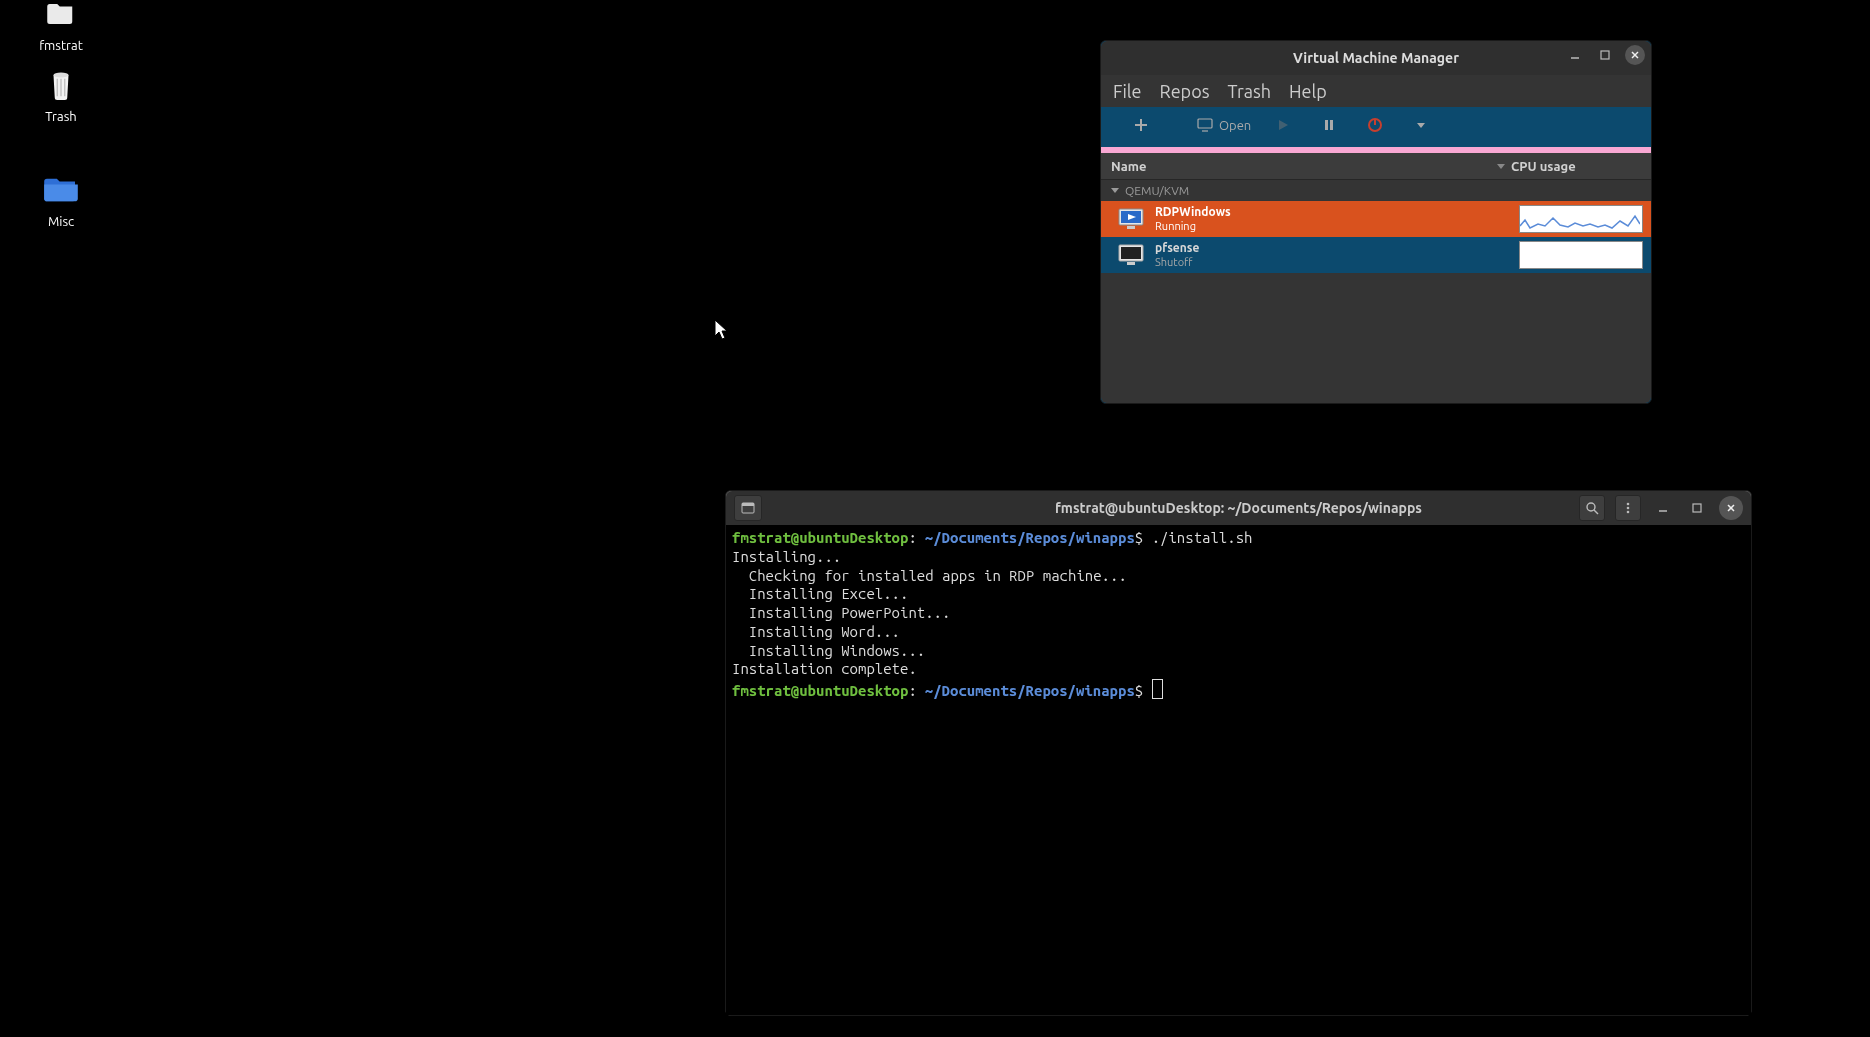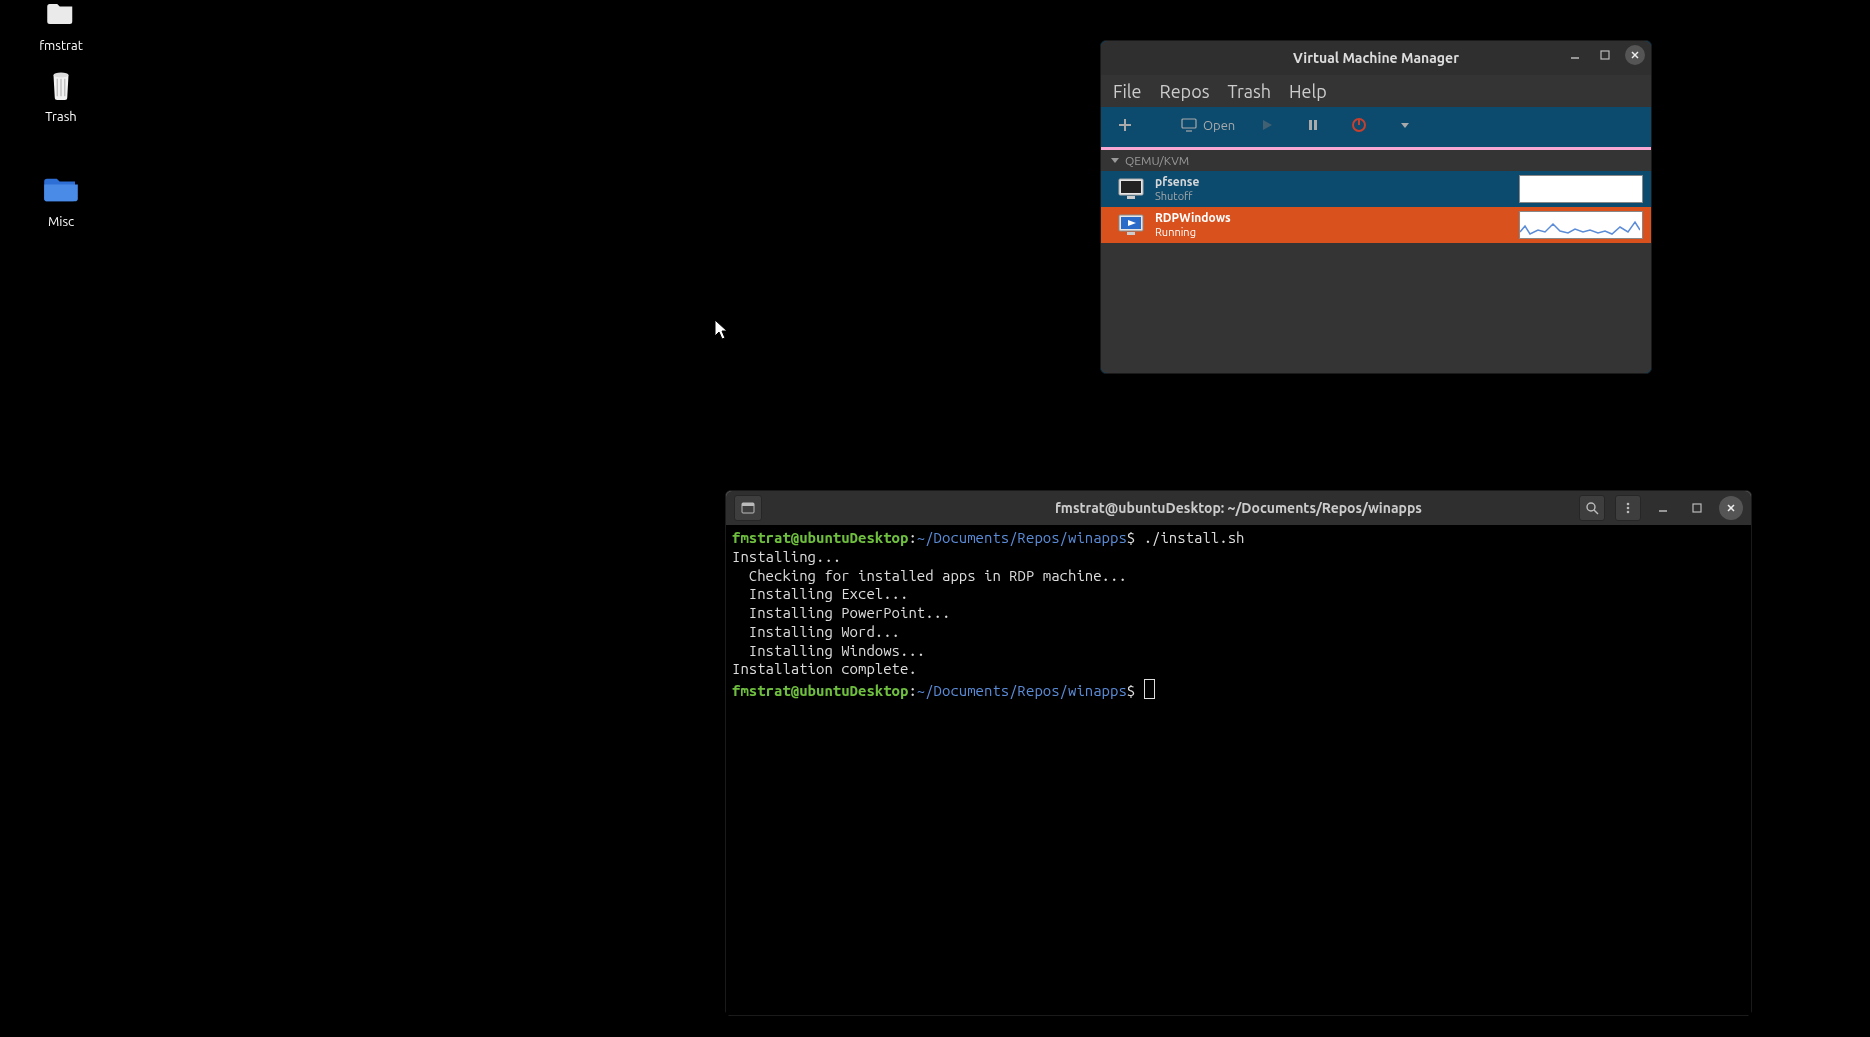--- a/index.html
+++ b/index.html
@@ -92,22 +92,22 @@
     padding: 6px 12px;
     background: #343434;
     font-size: 18px;
   }
   .vmm .menubar .menu-item { color: #ccc; cursor: pointer; }
 
   .vmm .toolbar {
     display: flex;
     align-items: center;
     gap: 6px;
-    padding: 4px 8px 8px 4px;
-    border-bottom: 3px solid #f9a8d4;
+    padding: 4px 8px 8px 20px;
+    border-bottom: 6px solid #f9a8d4;
   }
   .tbtn {
     height: 28px;
     min-width: 28px;
     padding: 0 6px;
     display: flex;
     align-items: center;
     justify-content: center;
     color: #aaa;
     border-radius: 3px;
@@ -247,21 +247,21 @@
     font-family: "Ubuntu Mono", "DejaVu Sans Mono", monospace;
     font-size: 15px;
     line-height: 1.25;
     padding: 4px 6px 6px 6px;
     min-height: 480px;
     background: #000;
     white-space: pre;
     color: #ddd;
   }
   .term .screen .user { color: #6fbf3f; font-weight: 600; }
-  .term .screen .path { color: #5b8cd8; font-weight: 400; }
+  .term .screen .path { color: #5b8cd8; font-weight: 700; margin-left: 8px; }
   .term .screen .dollar { color: #ddd; }
   .term .screen .cursor {
     display: inline-block;
     width: 9px; height: 18px;
     border: 1px solid #ddd;
     vertical-align: -3px;
   }
 
   
   .cursor-arrow {
@@ -368,59 +368,68 @@
           <line x1="8" y1="2" x2="8" y2="8" stroke="#c73f2e" stroke-width="2"></line>
         </svg>
     </div>
     <div class="tbtn">
       <svg width="10" height="10">
           <polygon points="1,3 9,3 5,8" fill="#aaa"></polygon>
         </svg>
     </div>
   </div>
 
+  <div class="headers">
+    <div class="col-name">
+      <span>Name</span>
+      <svg width="8" height="8" style="margin-left:auto; margin-right:6px;">
+          <polygon points="0,2 8,2 4,7" fill="#888"></polygon>
+        </svg>
+    </div>
+    <div class="col-cpu">CPU usage</div>
+  </div>
 
   <div class="conn-row">
     <span class="tri"></span>
     <span>QEMU/KVM</span>
-  </div>
-
-  <div class="vm-row">
-    <div class="monitor">
-      <svg width="26" height="22">
-          <rect x="1" y="1" width="24" height="16" rx="1" fill="#e6e6e6" stroke="#aaa"></rect>
-          <rect x="3" y="3" width="20" height="12" fill="#222"></rect>
-          <rect x="9" y="18" width="8" height="3" fill="#ccc"></rect>
-        </svg>
-    </div>
-    <div class="info">
-      <div class="nm">pfsense</div>
-      <div class="st">Shutoff</div>
-    </div>
-    <div class="cpu"></div>
   </div>
 
   <div class="vm-row selected">
     <div class="monitor">
       <svg width="26" height="22">
           <rect x="1" y="1" width="24" height="16" rx="1" fill="#e6e6e6" stroke="#888"></rect>
           <rect x="3" y="3" width="20" height="12" fill="#2a6ac8"></rect>
           <polygon points="10,6 18,9 10,12" fill="#fff"></polygon>
           <rect x="9" y="18" width="8" height="3" fill="#ccc"></rect>
         </svg>
     </div>
     <div class="info">
       <div class="nm">RDPWindows</div>
       <div class="st">Running</div>
     </div>
     <div class="cpu">
       <svg width="120" height="24" viewBox="0 0 120 24" preserveAspectRatio="none">
         <polyline points="0,20 5,14 10,22 18,18 25,20 33,12 40,19 48,21 55,17 63,20 70,18 78,21 85,19 92,22 100,15 108,20 115,10 120,18" fill="none" stroke="#5b8cd8" stroke-width="1.5"></polyline>
       </svg>
     </div>
+  </div>
+
+  <div class="vm-row">
+    <div class="monitor">
+      <svg width="26" height="22">
+          <rect x="1" y="1" width="24" height="16" rx="1" fill="#e6e6e6" stroke="#aaa"></rect>
+          <rect x="3" y="3" width="20" height="12" fill="#222"></rect>
+          <rect x="9" y="18" width="8" height="3" fill="#ccc"></rect>
+        </svg>
+    </div>
+    <div class="info">
+      <div class="nm">pfsense</div>
+      <div class="st">Shutoff</div>
+    </div>
+    <div class="cpu"></div>
   </div>
 
   <div class="body-pad"></div>
 </div>
 
 <div class="term">
   <div class="titlebar">
     <div class="left-btn">
       <svg width="14" height="12">
           <rect x="1" y="1" width="12" height="10" rx="1" fill="none" stroke="#bbb"></rect>

